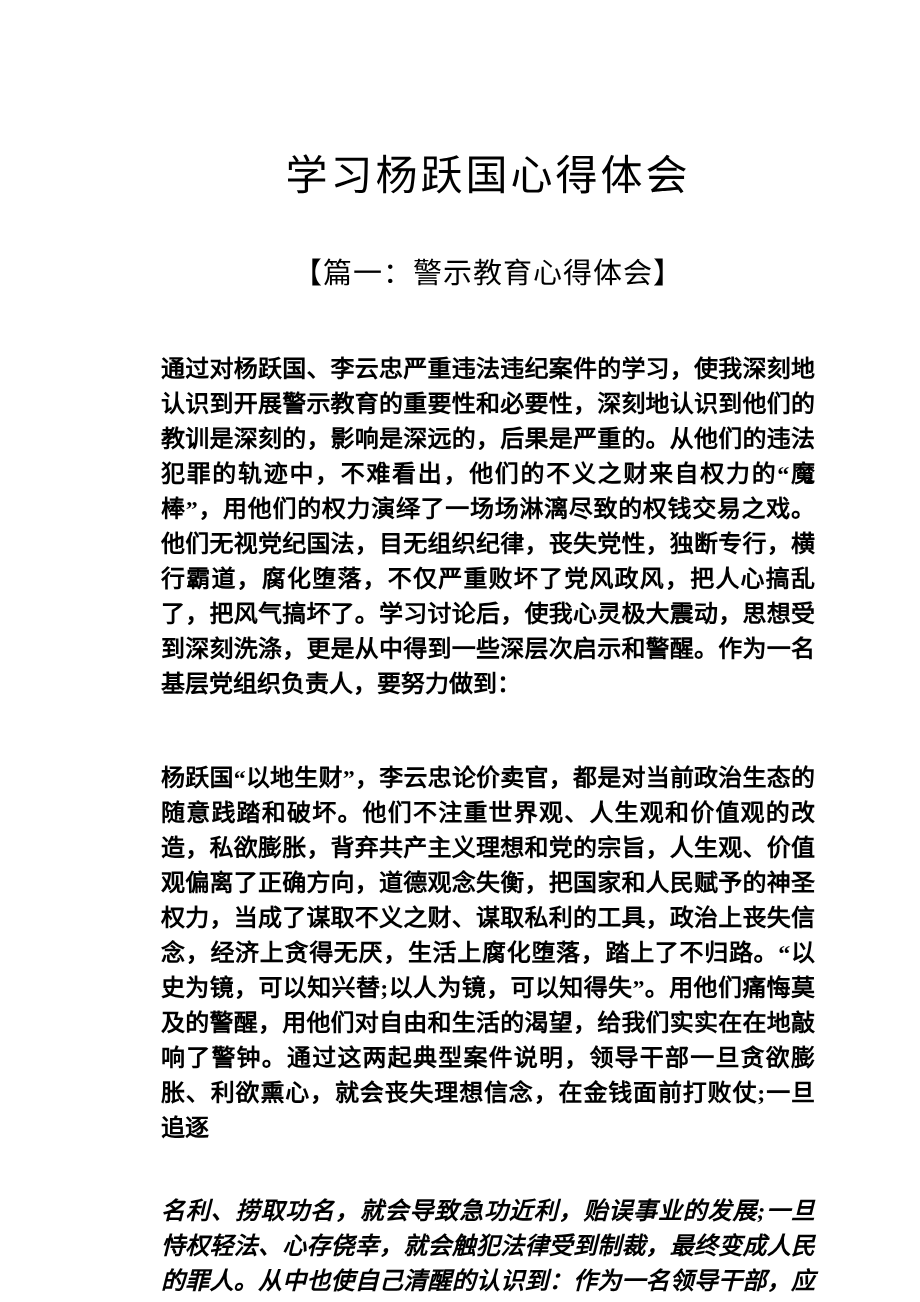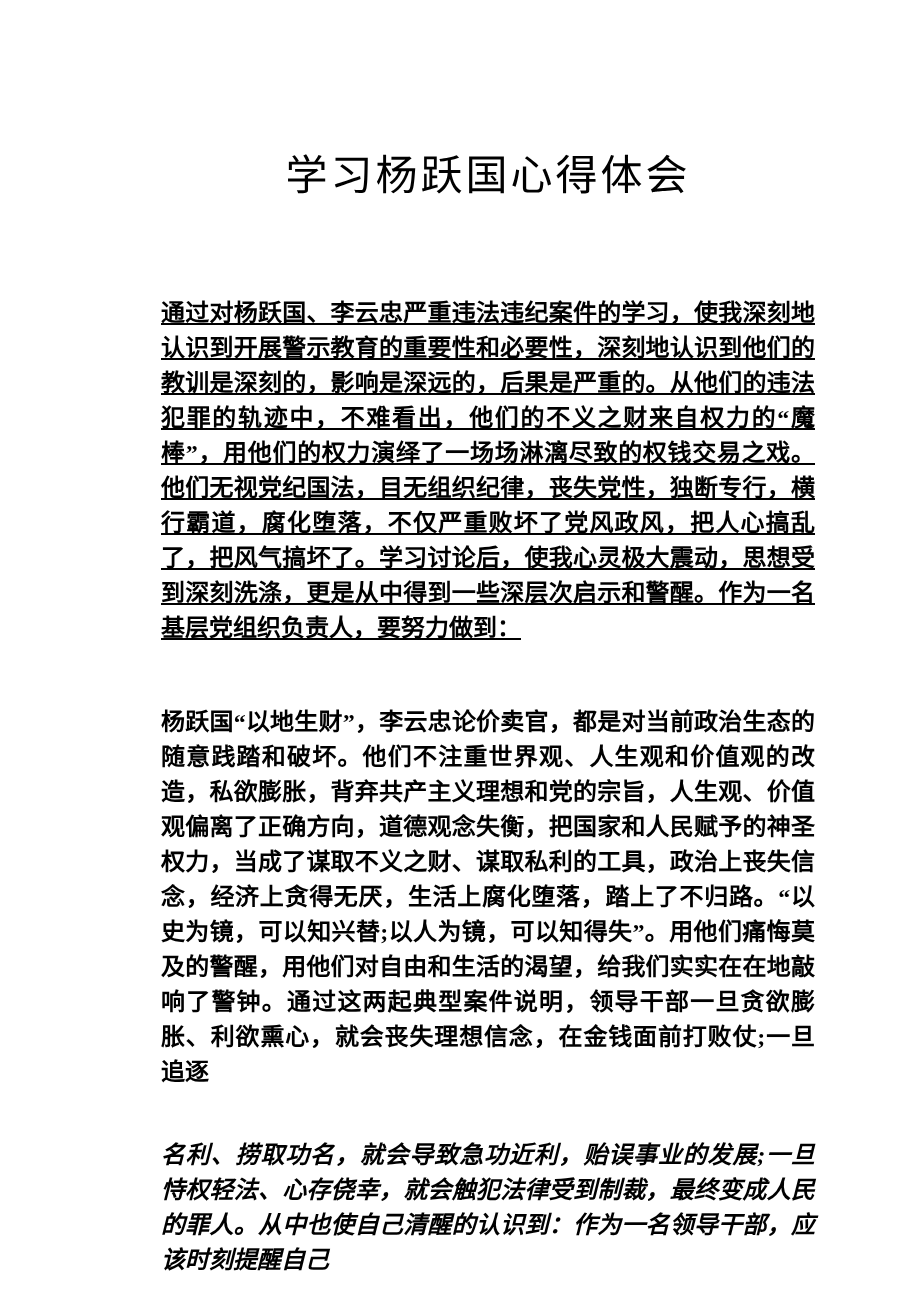--- a/index.html
+++ b/index.html
@@ -46,32 +46,33 @@
     font-family: "Liberation Serif", "DejaVu Serif", serif;
   }
   .para {
     font-size: 24px;
     line-height: 35px;
     font-weight: 700;
     text-align: justify;
     font-family: "Liberation Serif", "DejaVu Serif", serif;
     word-break: break-all;
   }
-  .para-1 { margin-top: 68px; text-decoration: underline; }
+  .para-1 { margin-top: 36px; }
   .para-2 { margin-top: 35px; font-family: Liberation Serif, serif; }
   .para-3 { margin-top: 24px; font-style: italic; }
 </style>
 </head>
 <body>
 
 <div class="page">
   <div class="content">
 
     <h1 class="doc-title">学习杨跃国心得体会</h1>
 
+    <h2 class="doc-subtitle">【篇一：警示教育心得体会】</h2>
 
 
     <p class="para para-1">通过对杨跃国、李云忠严重违法违纪案件的学习，使我深刻地认识到开展警示教育的重要性和必要性，深刻地认识到他们的教训是深刻的，影响是深远的，后果是严重的。从他们的违法犯罪的轨迹中，不难看出，他们的不义之财来自权力的“魔棒”，用他们的权力演绎了一场场淋漓尽致的权钱交易之戏。他们无视党纪国法，目无组织纪律，丧失党性，独断专行，横行霸道，腐化堕落，不仅严重败坏了党风政风，把人心搞乱了，把风气搞坏了。学习讨论后，使我心灵极大震动，思想受到深刻洗涤，更是从中得到一些深层次启示和警醒。作为一名基层党组织负责人，要努力做到：</p>
 
     <p class="para para-2">杨跃国“以地生财”，李云忠论价卖官，都是对当前政治生态的随意践踏和破坏。他们不注重世界观、人生观和价值观的改造，私欲膨胀，背弃共产主义理想和党的宗旨，人生观、价值观偏离了正确方向，道德观念失衡，把国家和人民赋予的神圣权力，当成了谋取不义之财、谋取私利的工具，政治上丧失信念，经济上贪得无厌，生活上腐化堕落，踏上了不归路。“以史为镜，可以知兴替;以人为镜，可以知得失”。用他们痛悔莫及的警醒，用他们对自由和生活的渴望，给我们实实在在地敲响了警钟。通过这两起典型案件说明，领导干部一旦贪欲膨胀、利欲熏心，就会丧失理想信念，在金钱面前打败仗;一旦追逐</p>
 
     <p class="para para-3">名利、捞取功名，就会导致急功近利，贻误事业的发展;一旦恃权轻法、心存侥幸，就会触犯法律受到制裁，最终变成人民的罪人。从中也使自己清醒的认识到：作为一名领导干部，应该时刻提醒自己</p>
 
   </div>
 </div>

